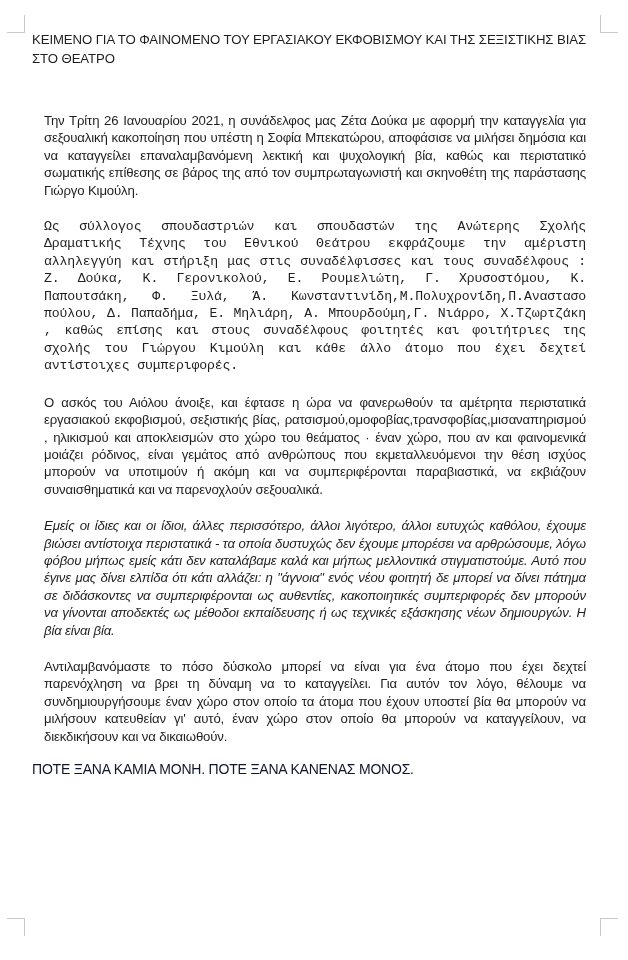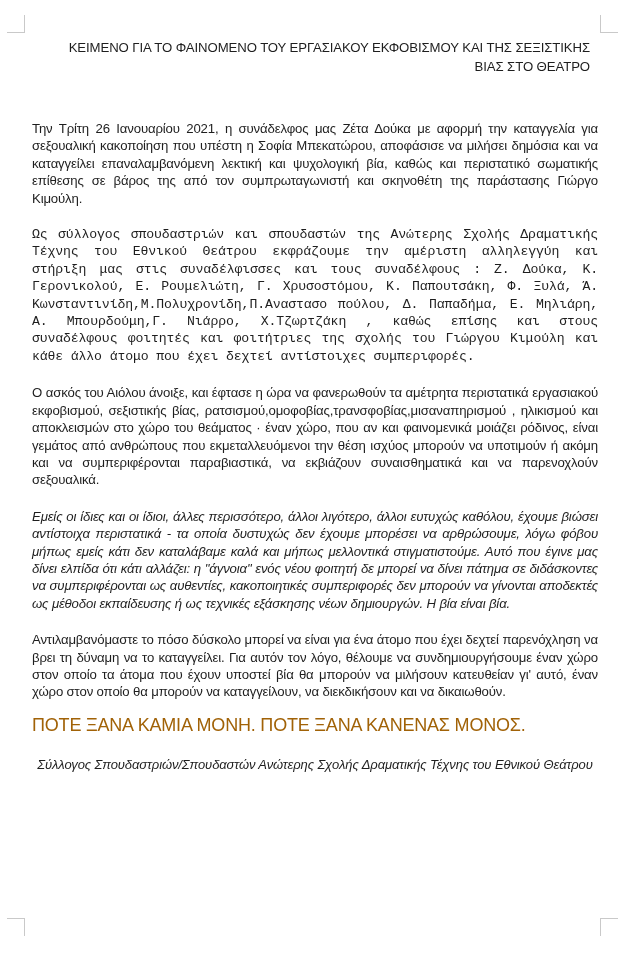--- a/index.html
+++ b/index.html
@@ -28,47 +28,47 @@
     .corner.bl { left: 7px; top: 918px; border-right-width: 1px; border-top-width: 1px; }
     .corner.br { left: 500px; top: 918px; border-left-width: 1px; border-top-width: 1px; }
 
     .page {
       position: absolute;
       left: 32px;
       top: 30px;
       width: 566px;
     }
     .title {
-      text-align: right;
+      text-align: left;
       font-size: 13.2px;
       line-height: 19px;
-      margin: 8px;
+      margin: 0;
       font-weight: normal;
       letter-spacing: -0.1px;
     }
     .para {
       text-align: justify;
       font-size: 13.2px;
       line-height: 17.4px;
-      margin: 0;
+      margin: 12px;
       letter-spacing: -0.15px;
     }
     #p1 { margin-top: 44px; }
     #p2 { margin-top: 19px; font-family: Liberation Mono, monospace; }
     #p3 { margin-top: 19px; }
     #p4 { margin-top: 19px; font-style: italic; }
     #p5 { margin-top: 19px; }
     #p6 { margin-top: 19px; }
     .slogan {
       margin: 12px 0 0 0;
-      font-size: 18px;
+      font-size: 14px;
       line-height: 24px;
       font-weight: normal;
       letter-spacing: -0.2px;
-      color: #a16207;
+      color: #0f172a;
     }
     .signature {
       margin-top: 18px;
       text-align: center;
       font-style: italic;
       font-size: 13px;
       line-height: 19px;
       letter-spacing: -0.1px;
     }
   </style>
@@ -84,14 +84,13 @@
   <h1 class="title">ΚΕΙΜΕΝΟ ΓΙΑ ΤΟ ΦΑΙΝΟΜΕΝΟ ΤΟΥ ΕΡΓΑΣΙΑΚΟΥ ΕΚΦΟΒΙΣΜΟΥ ΚΑΙ ΤΗΣ ΣΕΞΙΣΤΙΚΗΣ ΒΙΑΣ ΣΤΟ ΘΕΑΤΡΟ</h1>
 
   <p class="para" id="p1">Την Τρίτη 26 Ιανουαρίου 2021, η συνάδελφος μας Ζέτα Δούκα με αφορμή την καταγγελία για σεξουαλική κακοποίηση που υπέστη η Σοφία Μπεκατώρου,  αποφάσισε να μιλήσει δημόσια και να καταγγείλει επαναλαμβανόμενη λεκτική και ψυχολογική βία,  καθώς και περιστατικό σωματικής επίθεσης σε βάρος της από τον συμπρωταγωνιστή και σκηνοθέτη της παράστασης Γιώργο Κιμούλη.</p>
   <p class="para" id="p2">Ως σύλλογος σπουδαστριών και σπουδαστών της Ανώτερης Σχολής Δραματικής Τέχνης του Εθνικού Θεάτρου εκφράζουμε την αμέριστη αλληλεγγύη και στήριξη μας στις συναδέλφισσες και τους συναδέλφους : Ζ. Δούκα, Κ. Γερονικολού, Ε. Ρουμελιώτη, Γ. Χρυσοστόμου, Κ. Παπουτσάκη, Φ. Ξυλά, Ά. Κωνσταντινίδη,Μ.Πολυχρονίδη,Π.Αναστασο πούλου, Δ. Παπαδήμα, Ε. Μηλιάρη, Α. Μπουρδούμη,Γ. Νιάρρο, Χ.Τζωρτζάκη , καθώς επίσης και στους συναδέλφους φοιτητές και φοιτήτριες της σχολής του Γιώργου Κιμούλη και κάθε άλλο άτομο που έχει δεχτεί αντίστοιχες συμπεριφορές.</p>
   <p class="para" id="p3">Ο ασκός του Αιόλου άνοιξε, και έφτασε η ώρα να φανερωθούν τα αμέτρητα περιστατικά εργασιακού εκφοβισμού, σεξιστικής βίας, ρατσισμού,ομοφοβίας,τρανσφοβίας,μισαναπηρισμού , ηλικισμού και αποκλεισμών στο χώρο του θεάματος · έναν χώρο, που αν και φαινομενικά μοιάζει ρόδινος, είναι γεμάτος από ανθρώπους που εκμεταλλευόμενοι την θέση ισχύος μπορούν να υποτιμούν ή ακόμη και να συμπεριφέρονται παραβιαστικά, να εκβιάζουν συναισθηματικά και να παρενοχλούν σεξουαλικά.</p>
   <p class="para" id="p4">Εμείς οι ίδιες και οι ίδιοι, άλλες περισσότερο, άλλοι λιγότερο, άλλοι ευτυχώς καθόλου, έχουμε βιώσει αντίστοιχα περιστατικά - τα οποία δυστυχώς δεν έχουμε μπορέσει να αρθρώσουμε, λόγω φόβου μήπως εμείς κάτι δεν καταλάβαμε καλά και μήπως μελλοντικά στιγματιστούμε. Αυτό που έγινε μας δίνει ελπίδα ότι κάτι αλλάζει: η "άγνοια" ενός νέου φοιτητή δε μπορεί να δίνει πάτημα σε διδάσκοντες να συμπεριφέρονται ως αυθεντίες, κακοποιητικές συμπεριφορές δεν μπορούν να γίνονται αποδεκτές ως μέθοδοι εκπαίδευσης ή ως τεχνικές εξάσκησης νέων δημιουργών. Η βία είναι βία.</p>
   <p class="para" id="p5">Αντιλαμβανόμαστε το πόσο δύσκολο μπορεί να είναι για ένα άτομο που έχει δεχτεί παρενόχληση να βρει τη δύναμη να το καταγγείλει. Για αυτόν τον λόγο, θέλουμε να συνδημιουργήσουμε έναν χώρο στον οποίο τα άτομα που έχουν υποστεί βία θα μπορούν να μιλήσουν κατευθείαν γι' αυτό, έναν χώρο στον οποίο θα μπορούν να καταγγείλουν, να διεκδικήσουν και να δικαιωθούν.</p>
 
   <p class="slogan">ΠΟΤΕ ΞΑΝΑ ΚΑΜΙΑ ΜΟΝΗ. ΠΟΤΕ ΞΑΝΑ ΚΑΝΕΝΑΣ ΜΟΝΟΣ.</p>
 
-  <p class="signature">Σύλλογος Σπουδαστριών/Σπουδαστών Ανώτερης Σχολής Δραματικής Τέχνης του Εθνικού Θεάτρου</p>
 </div>
 
 </body></html>

